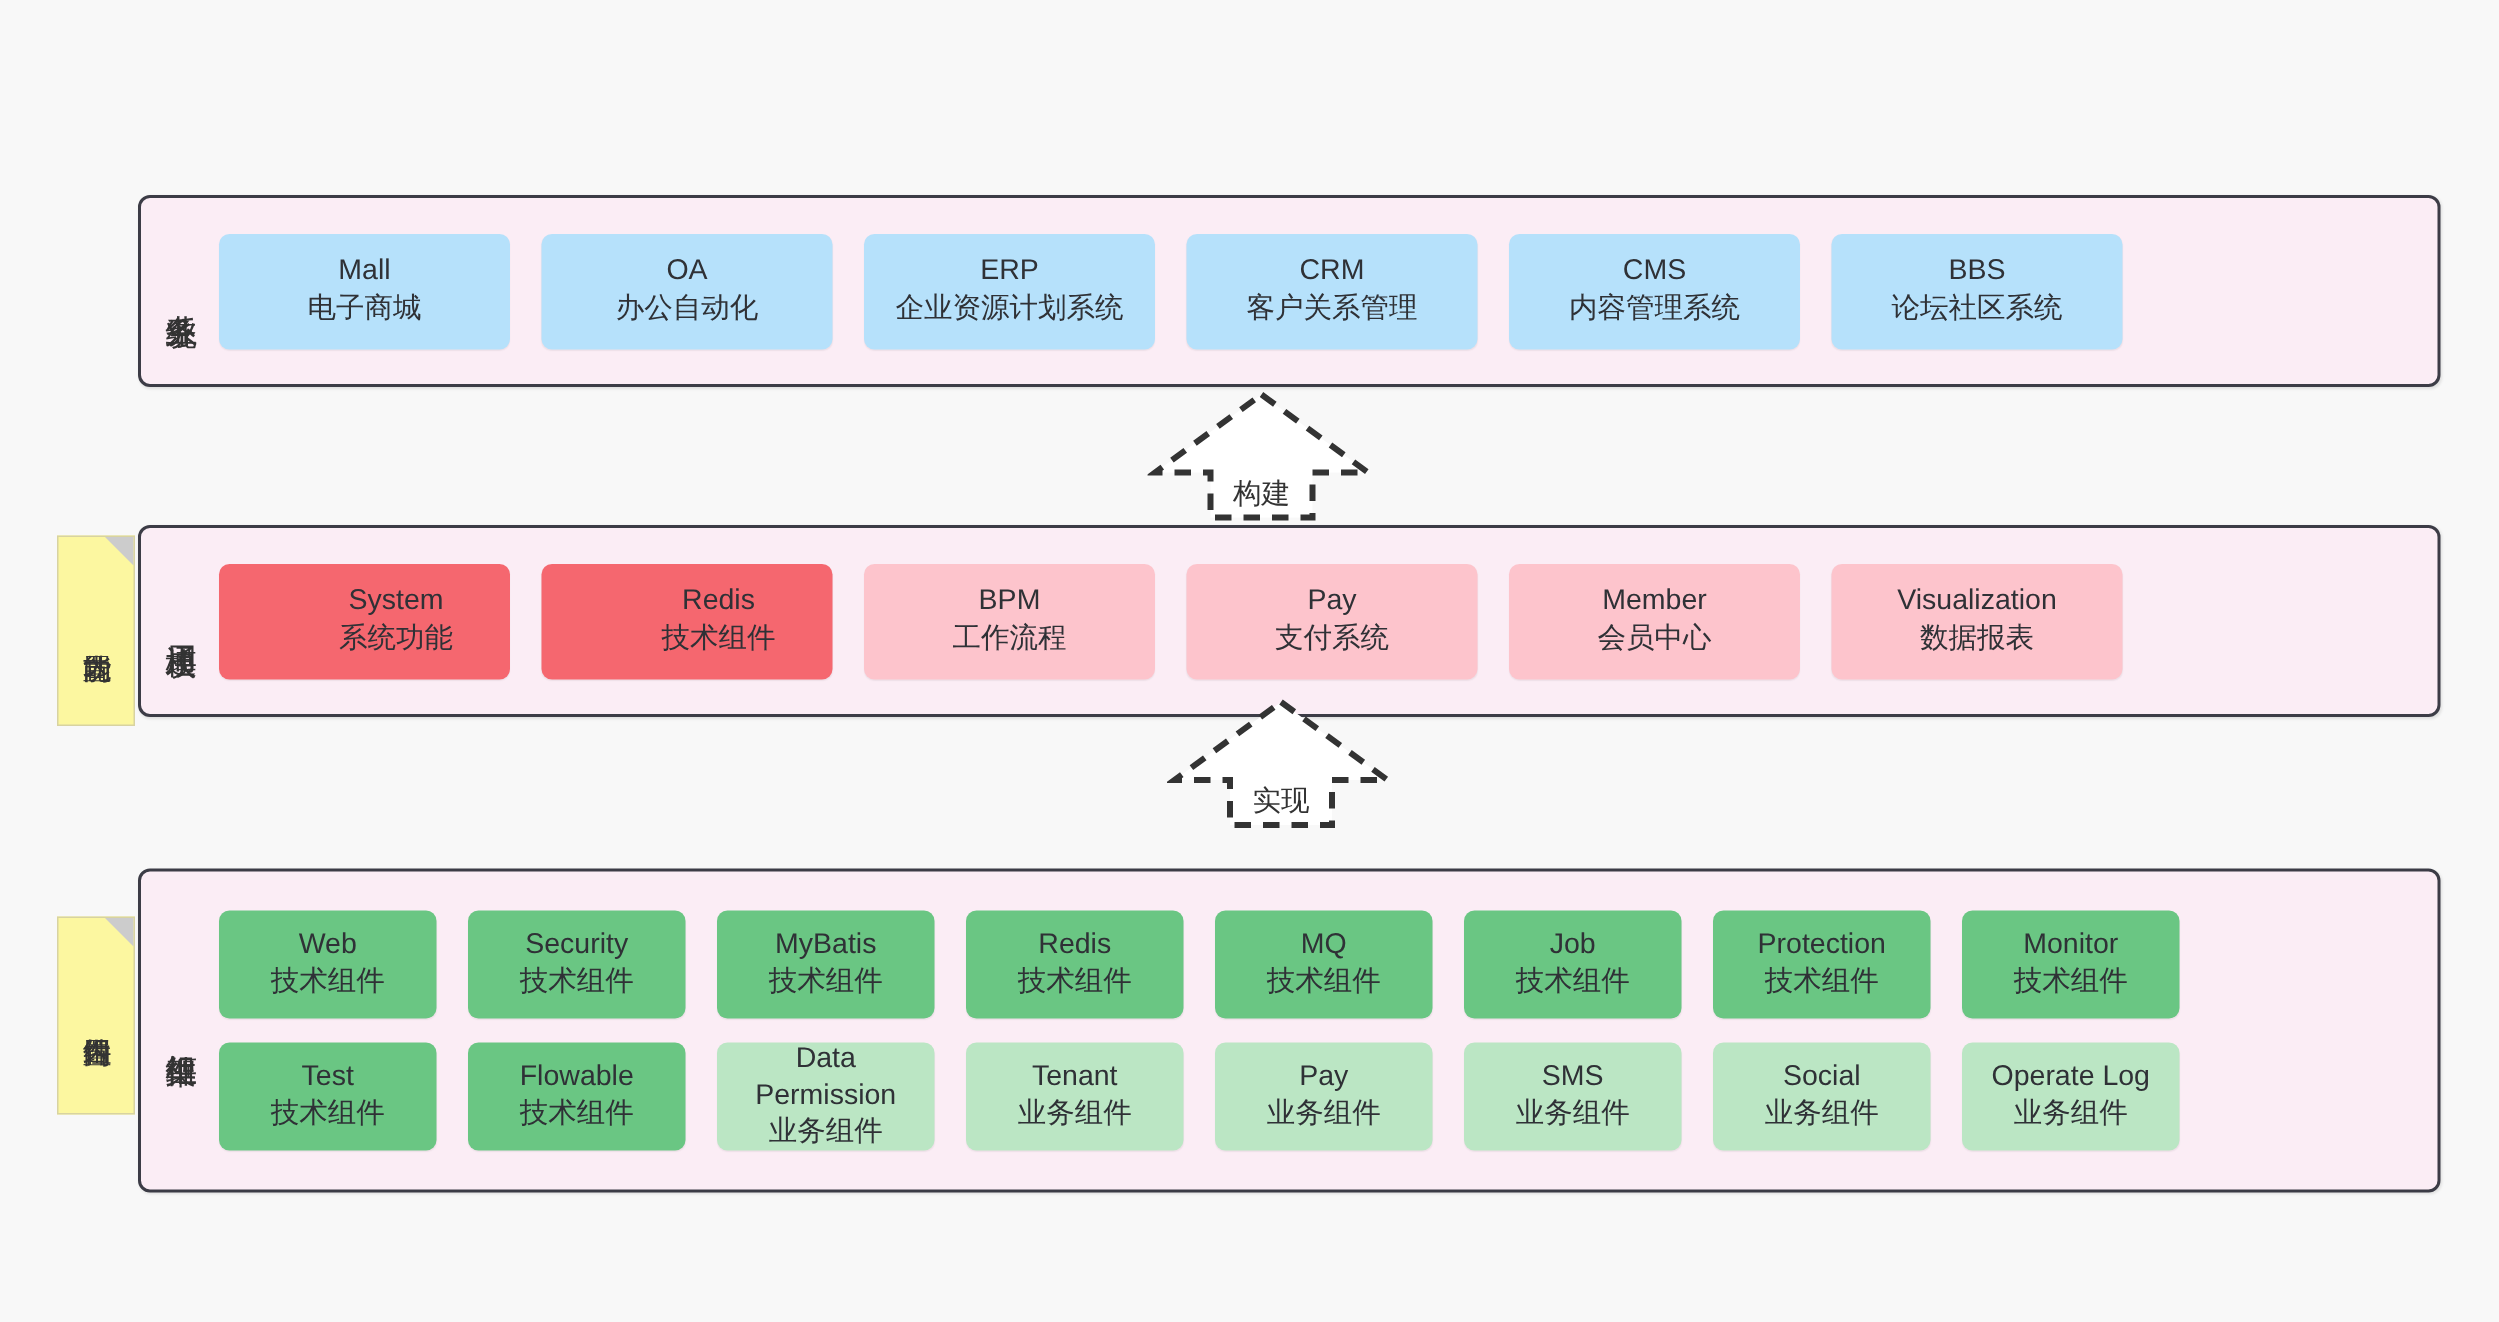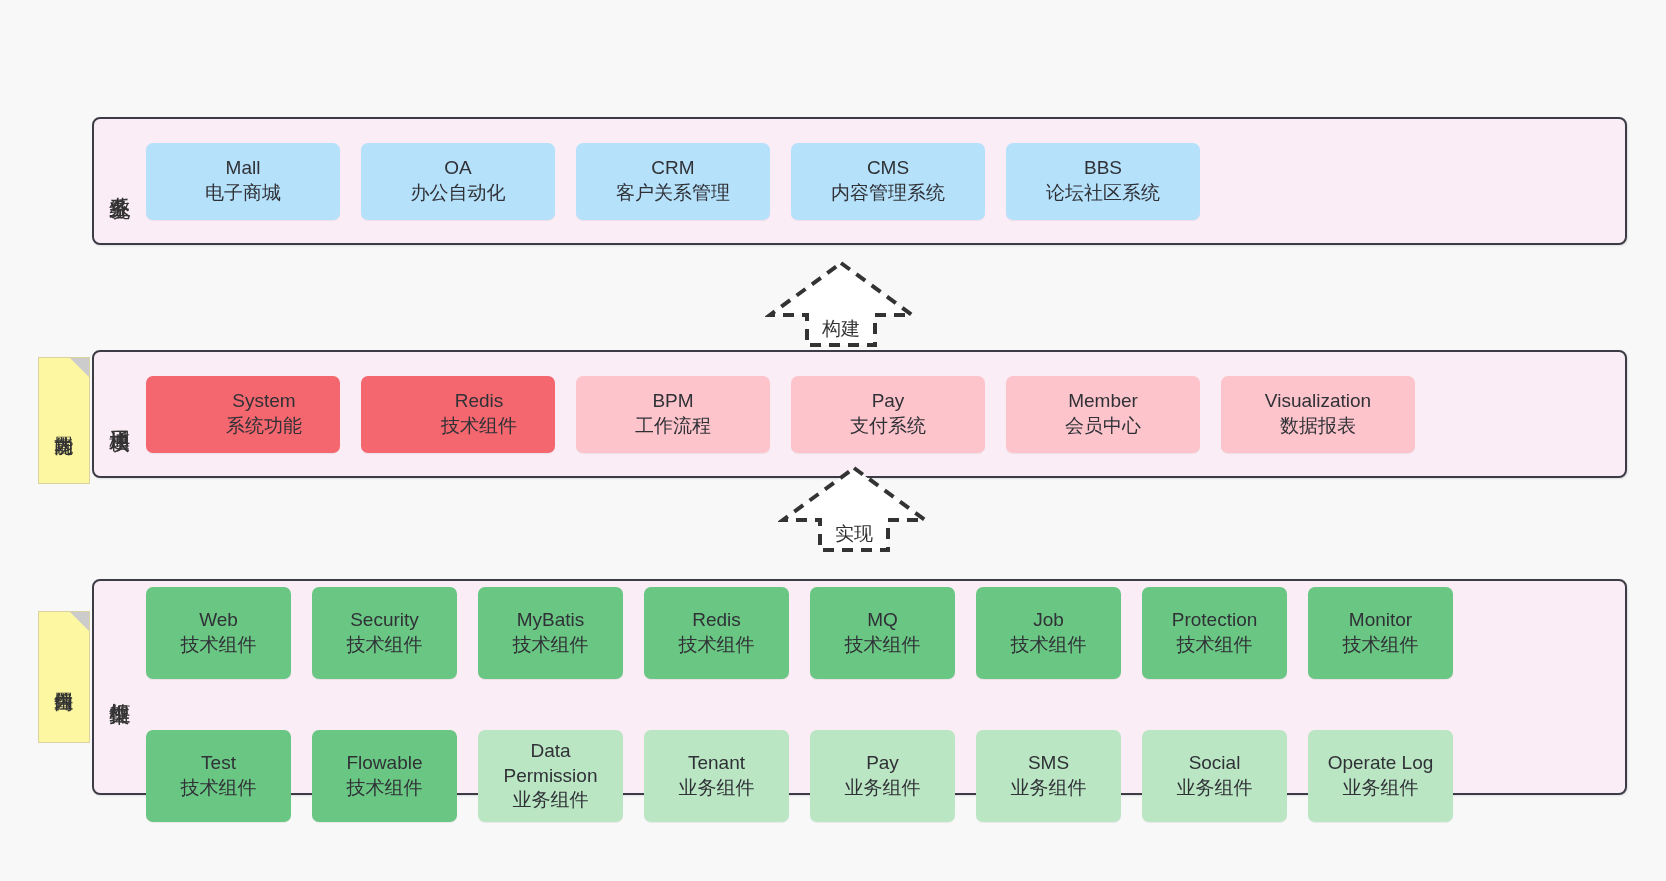--- a/index.html
+++ b/index.html
@@ -89,22 +89,21 @@
   .mod-card {
     width: 194px;
     height: 77px;
   }
   .mod-core { background: #f5676f; padding-left: 48px; }
   .mod-plain { background: #fdc4cc; }
 
   
   .fw-card {
     width: 145px;
-    height: 92px;
-    margin-top: 35px;
+    height: 72px;
   }
   .fw-tech { background: #6ac683; }
   .fw-biz  { background: #bbe6c4; }
 
   
   .arrow-wrap {
     position: absolute;
     width: 152px;
     height: 92px;
   }
@@ -144,21 +143,21 @@
     font-size: 19px;
     line-height: 1.14;
     color: #333333;
     writing-mode: vertical-rl;
     text-orientation: upright;
     white-space: nowrap;
     user-select: none;
   }
 
   
-  #business-layer { left: 92px;  top: 117px; width: 1535px; height: 128px; }
+  #business-layer { left: 92px;  top: 130px; width: 1535px; height: 128px; }
   #module-layer   { left: 92px;  top: 350px; width: 1535px; height: 128px; }
   #framework-layer{ left: 92px;  top: 579px; width: 1535px; height: 216px; }
 
   #arrow-build    { left: 765px; top: 258px; }
   #arrow-impl     { left: 778px; top: 463px; }
 
   #note-features  { left: 38px;  top: 357px; height: 127px; }
   #note-components{ left: 38px;  top: 611px; height: 132px; }
 </style>
 </head>
@@ -170,20 +169,24 @@
     <div class="layer-title">业务系统</div>
     <div class="layer-body">
       <div class="row" id="business-row">
           <div class="card biz-card">
             <span class="en">Mall</span>
             <span class="cn">电子商城</span>
           </div>
           <div class="card biz-card">
             <span class="en">OA</span>
             <span class="cn">办公自动化</span>
+          </div>
+          <div class="card biz-card">
+            <span class="en">ERP</span>
+            <span class="cn">企业资源计划系统</span>
           </div>
           <div class="card biz-card">
             <span class="en">CRM</span>
             <span class="cn">客户关系管理</span>
           </div>
           <div class="card biz-card">
             <span class="en">CMS</span>
             <span class="cn">内容管理系统</span>
           </div>
           <div class="card biz-card">

